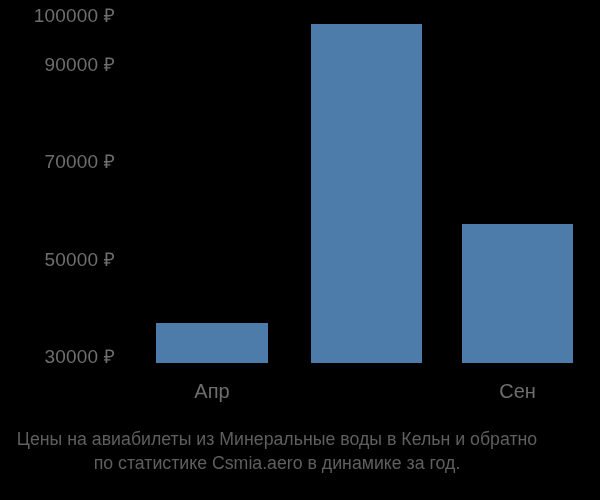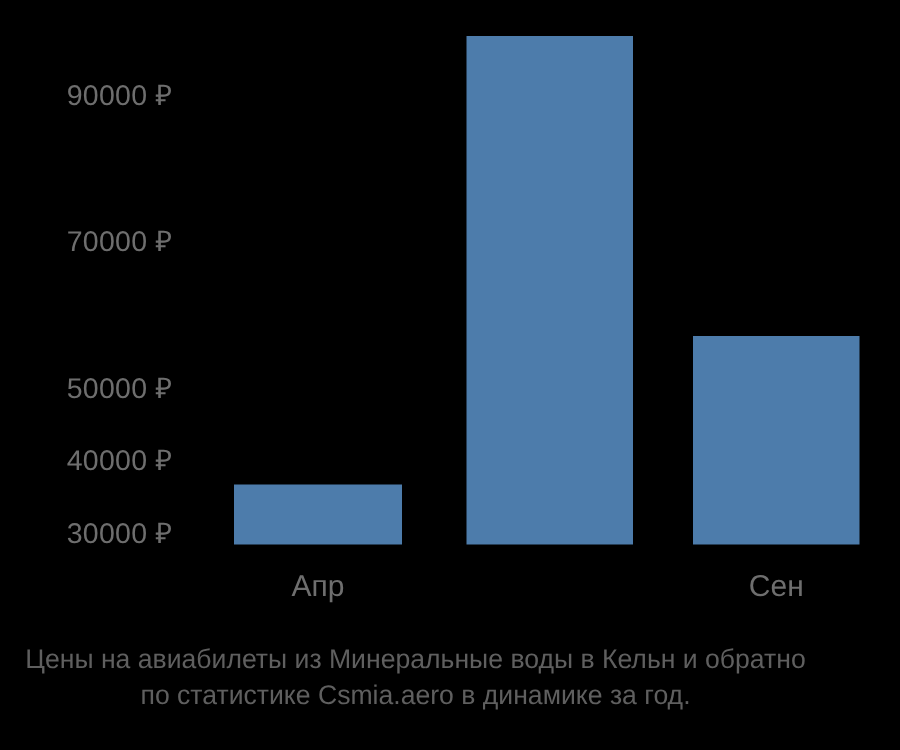--- a/index.html
+++ b/index.html
@@ -77,24 +77,24 @@
     transform: scaleX(0.985);
   }
 </style>
 </head>
 <body>
 
 <div id="chart-root">
 
   <div class="plot-area">
 
+    <div class="y-tick" style="top:6px;">100000 ₽</div>
     <div class="y-tick" style="top:55px;">90000 ₽</div>
     <div class="y-tick" style="top:152px;padding-left:29px;">70000 ₽</div>
     <div class="y-tick" style="top:250px;padding-left:38px;">50000 ₽</div>
-    <div class="y-tick" style="top:298px;">40000 ₽</div>
     <div class="y-tick" style="top:347px;">30000 ₽</div>
 
     <div class="bar" style="left:156px; width:112px; top:323px; height:40px;"></div>
     <div class="bar" style="left:311px; width:111px; top:24px;  height:339px;"></div>
     <div class="bar" style="left:462px; width:111px; top:224px; height:139px;"></div>
 
     <div class="x-tick" style="left:156px; width:112px;">Апр</div>
     <div class="x-tick" style="left:462px; width:111px;">Сен</div>
 
   </div>

